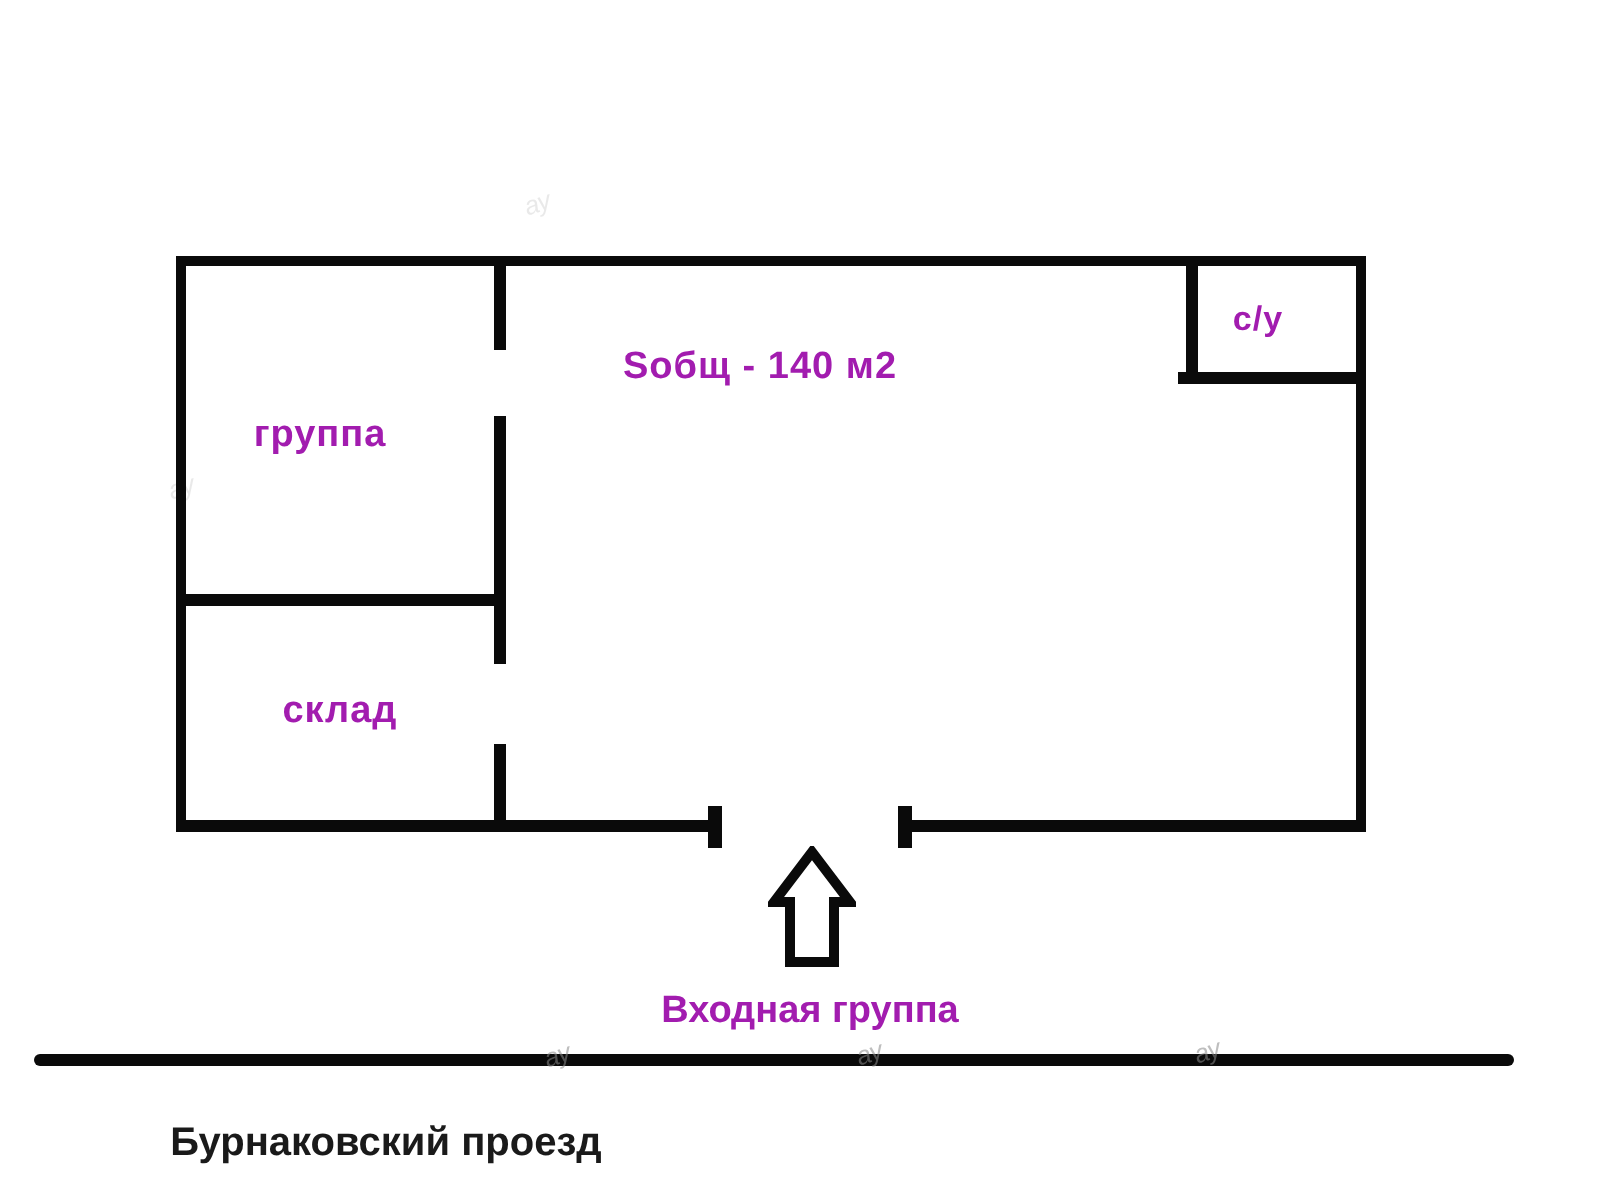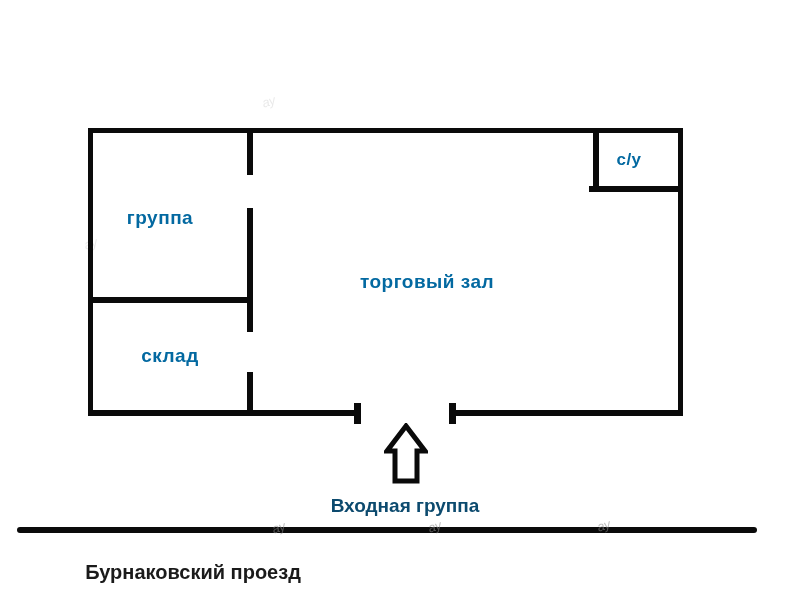--- a/index.html
+++ b/index.html
@@ -17,21 +17,21 @@
   }
   .wall {
     position: absolute;
     background: #0a0a0a;
   }
   .room-label {
     position: absolute;
     transform: translate(-50%, -50%);
     font-weight: bold;
     font-size: 19px;
-    color: #0369a1;
+    color: #a21caf;
     white-space: nowrap;
     letter-spacing: 0.5px;
   }
   .small-label {
     font-size: 17px;
   }
   .street-line {
     position: absolute;
     left: 17px;
     top: 527px;
@@ -47,21 +47,21 @@
     font-size: 20px;
     color: #1a1a1a;
     white-space: nowrap;
     text-align: center;
   }
   .entrance-label {
     position: absolute;
     transform: translate(-50%, -50%);
     font-weight: bold;
     font-size: 19px;
-    color: #0c4a6e;
+    color: #a21caf;
     white-space: nowrap;
   }
   .arrow-svg {
     position: absolute;
     left: 384px;
     top: 423px;
   }
   .watermark {
     position: absolute;
     transform: rotate(-18deg);
@@ -95,21 +95,21 @@
   <div class="wall" style="left:247px; top:208px; width:6px; height:124px;"></div>
   <div class="wall" style="left:247px; top:372px; width:6px; height:44px;"></div>
 
   <div class="wall" style="left:88px; top:297px; width:162px; height:6px;"></div>
 
   <div class="wall" style="left:593px; top:128px; width:6px; height:62px;"></div>
   <div class="wall" style="left:589px; top:186px; width:94px; height:6px;"></div>
 
   <div class="room-label" style="left:160px; top:218px;">группа</div>
   <div class="room-label" style="left:170px; top:356px;">склад</div>
-  <div class="room-label" style="left:427px; top:282px;">торговый зал</div>
+  <div class="room-label" style="left:380px; top:184px;">Sобщ - 140 м2</div>
   <div class="room-label small-label" style="left:629px; top:160px;">с/у</div>
 
   <svg class="arrow-svg" width="44" height="62" viewBox="0 0 44 62">
     <polygon points="22,3 3,28 11,28 11,58 33,58 33,28 41,28" fill="#ffffff" stroke="#0a0a0a" stroke-width="5" stroke-linejoin="miter"></polygon>
   </svg>
 
   <div class="entrance-label" style="left:405px; top:506px;">Входная группа</div>
 
   <div class="street-line"></div>
   <span class="watermark wm-strong" style="left:272px; top:520px;">ау</span>

